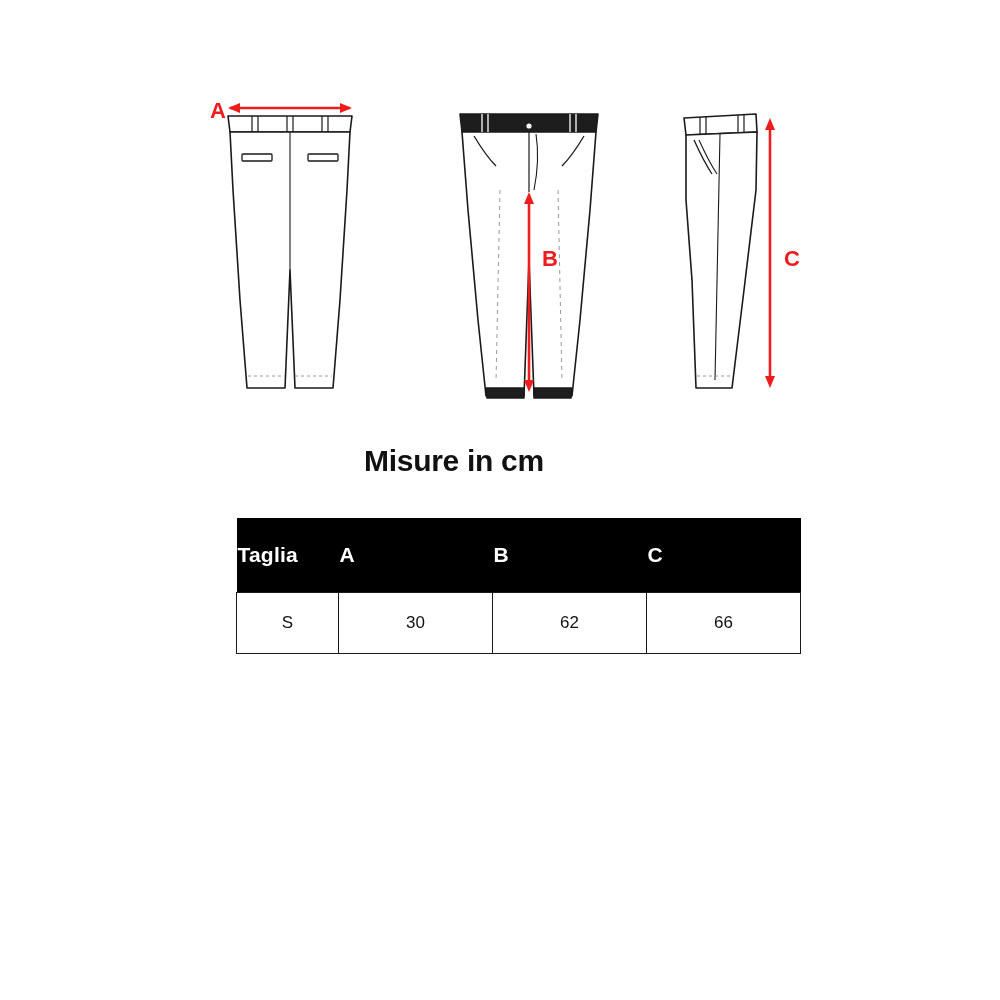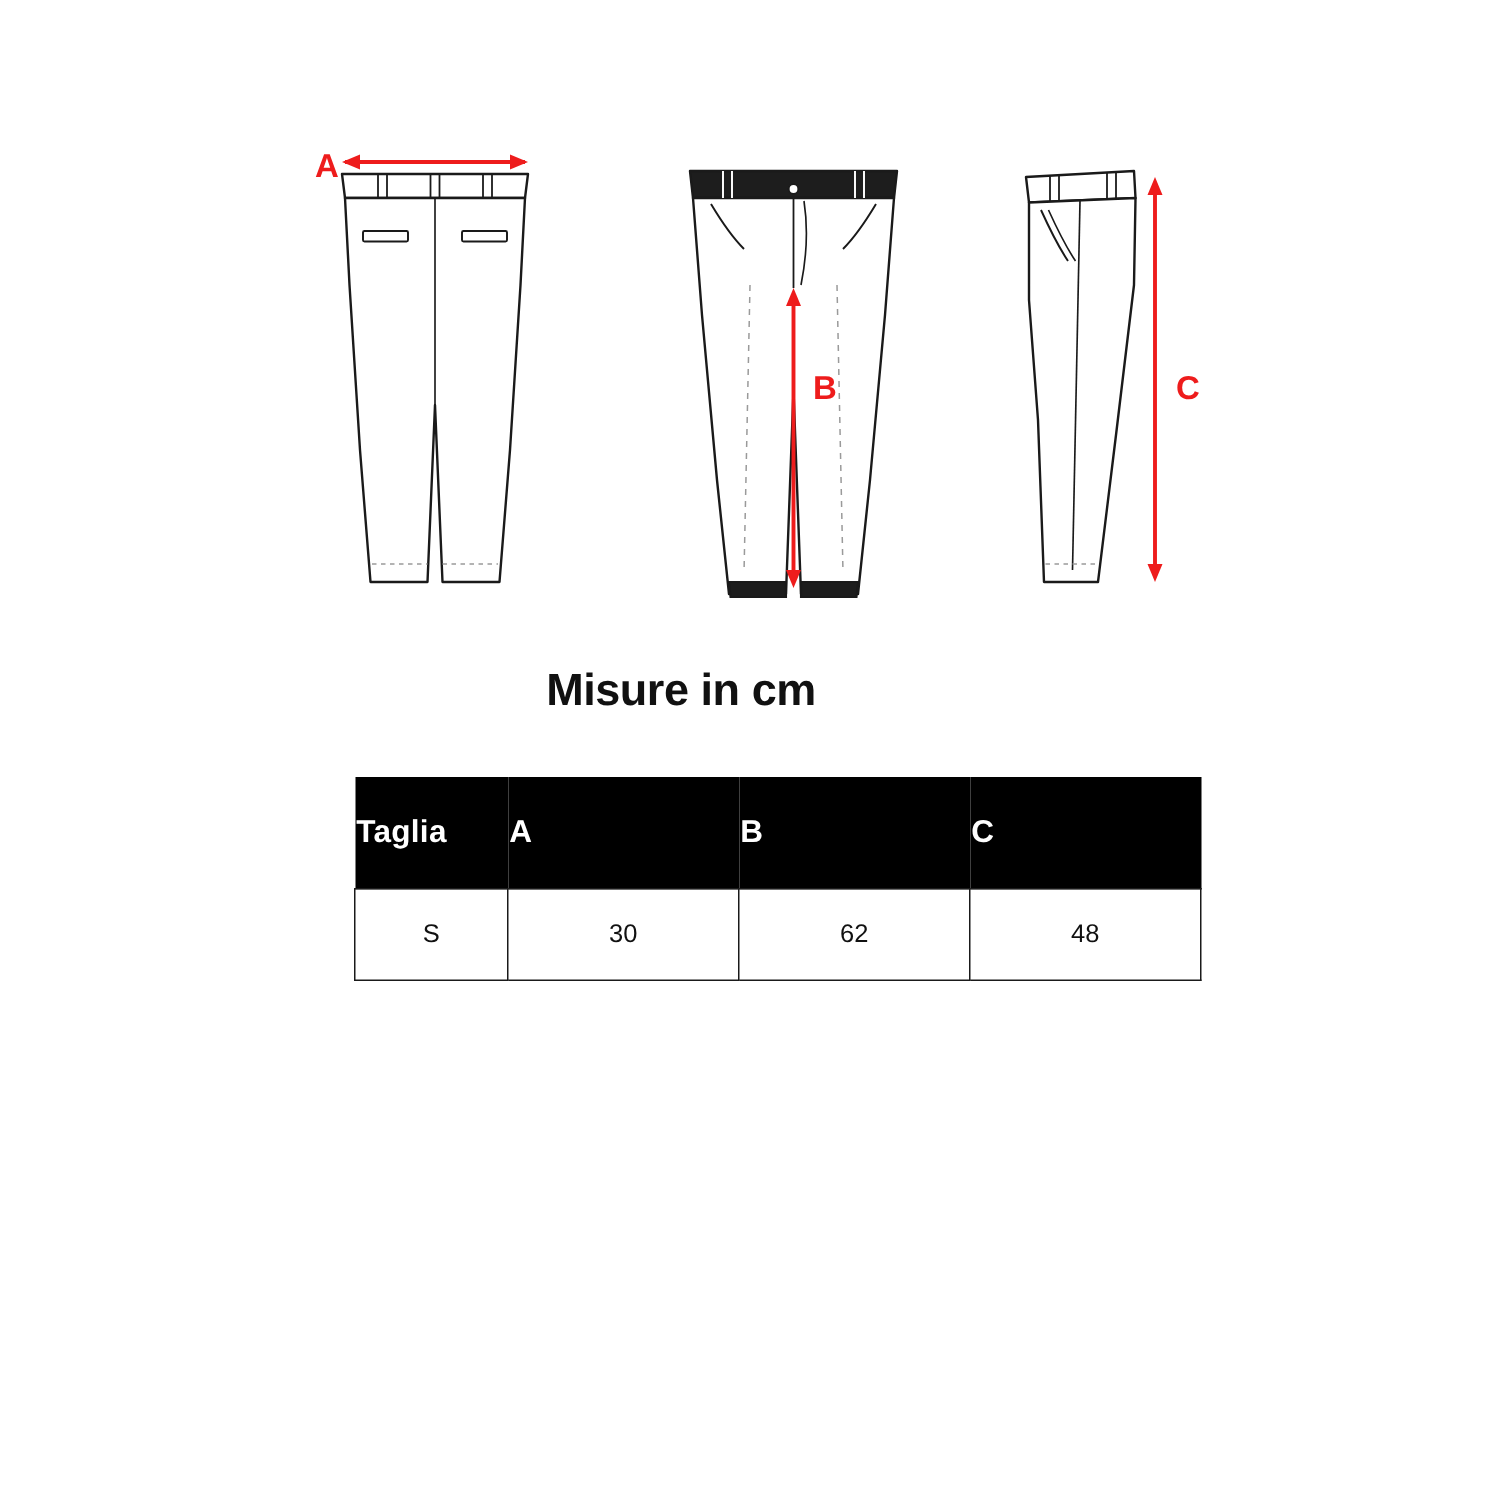--- a/index.html
+++ b/index.html
@@ -217,19 +217,19 @@
           <th>A</th>
           <th>B</th>
           <th>C</th>
         </tr>
       </thead>
       <tbody>
         <tr>
           <td>S</td>
           <td>30</td>
           <td>62</td>
-          <td>48</td>
+          <td>66</td>
         </tr>
       </tbody>
     </table>
   </div>
 
 </div>
 
 </body></html>

